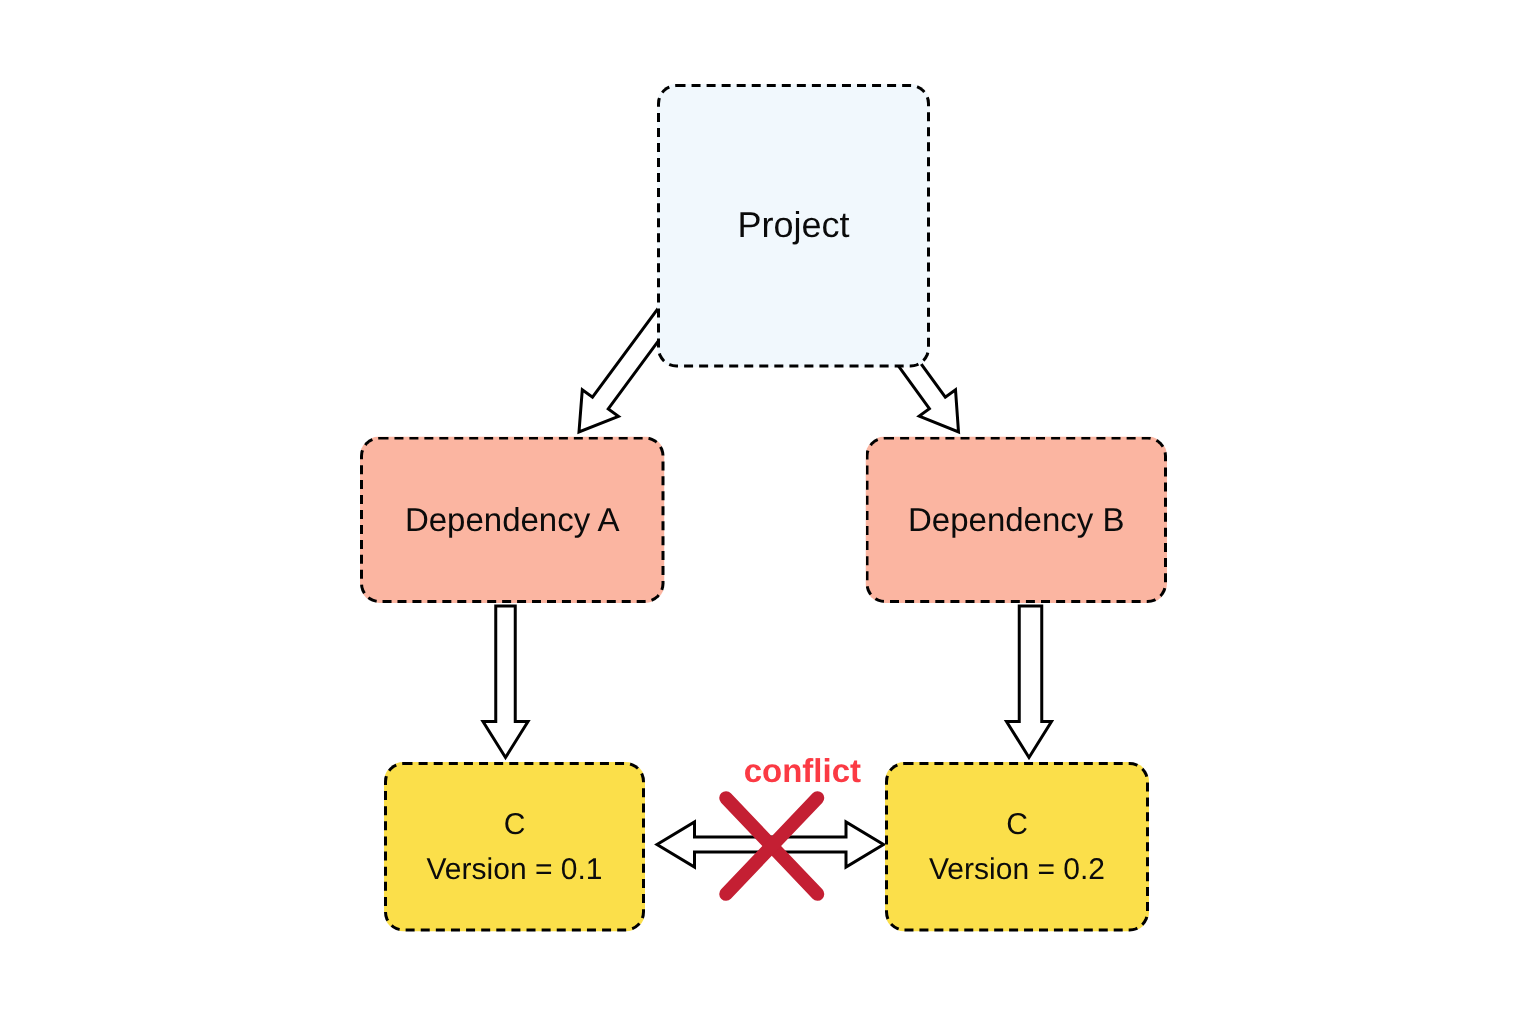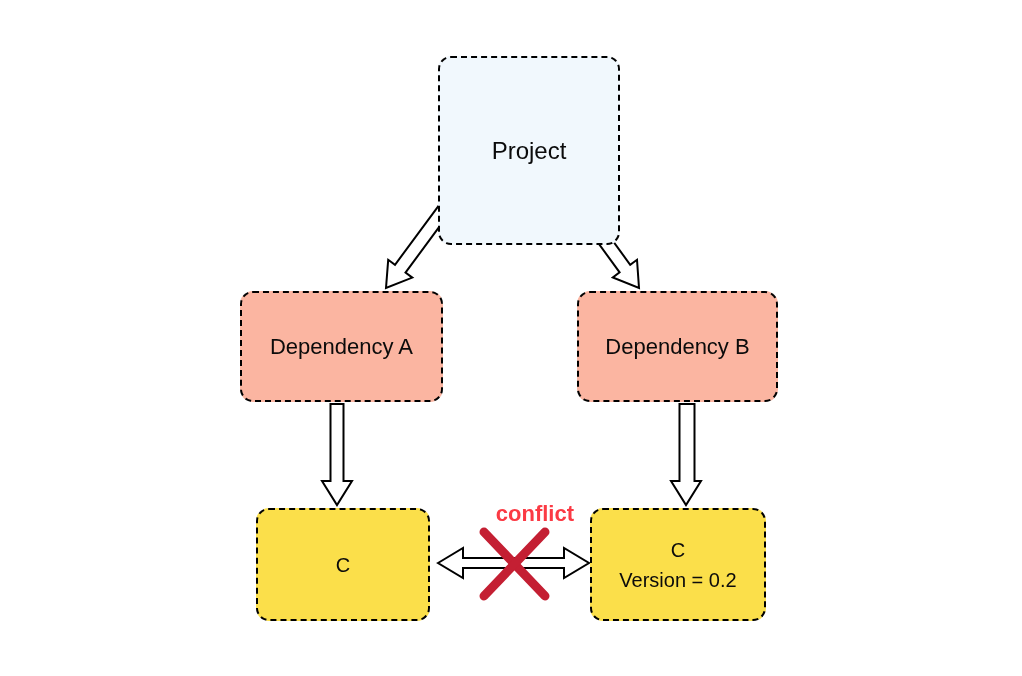--- a/index.html
+++ b/index.html
@@ -108,20 +108,21 @@
   <div class="node node-dep-b">
     <span>Dependency B</span>
   </div>
 
   <div class="node node-dep-a">
     <span>Dependency A</span>
   </div>
 
   <div class="node node-c1">
     <span>C</span>
+    <span>Version = 0.1</span>
   </div>
 
   <div class="node node-c2">
     <span>C</span>
     <span>Version = 0.2</span>
   </div>
 
   <div class="conflict-label">conflict</div>
 
 </div>

